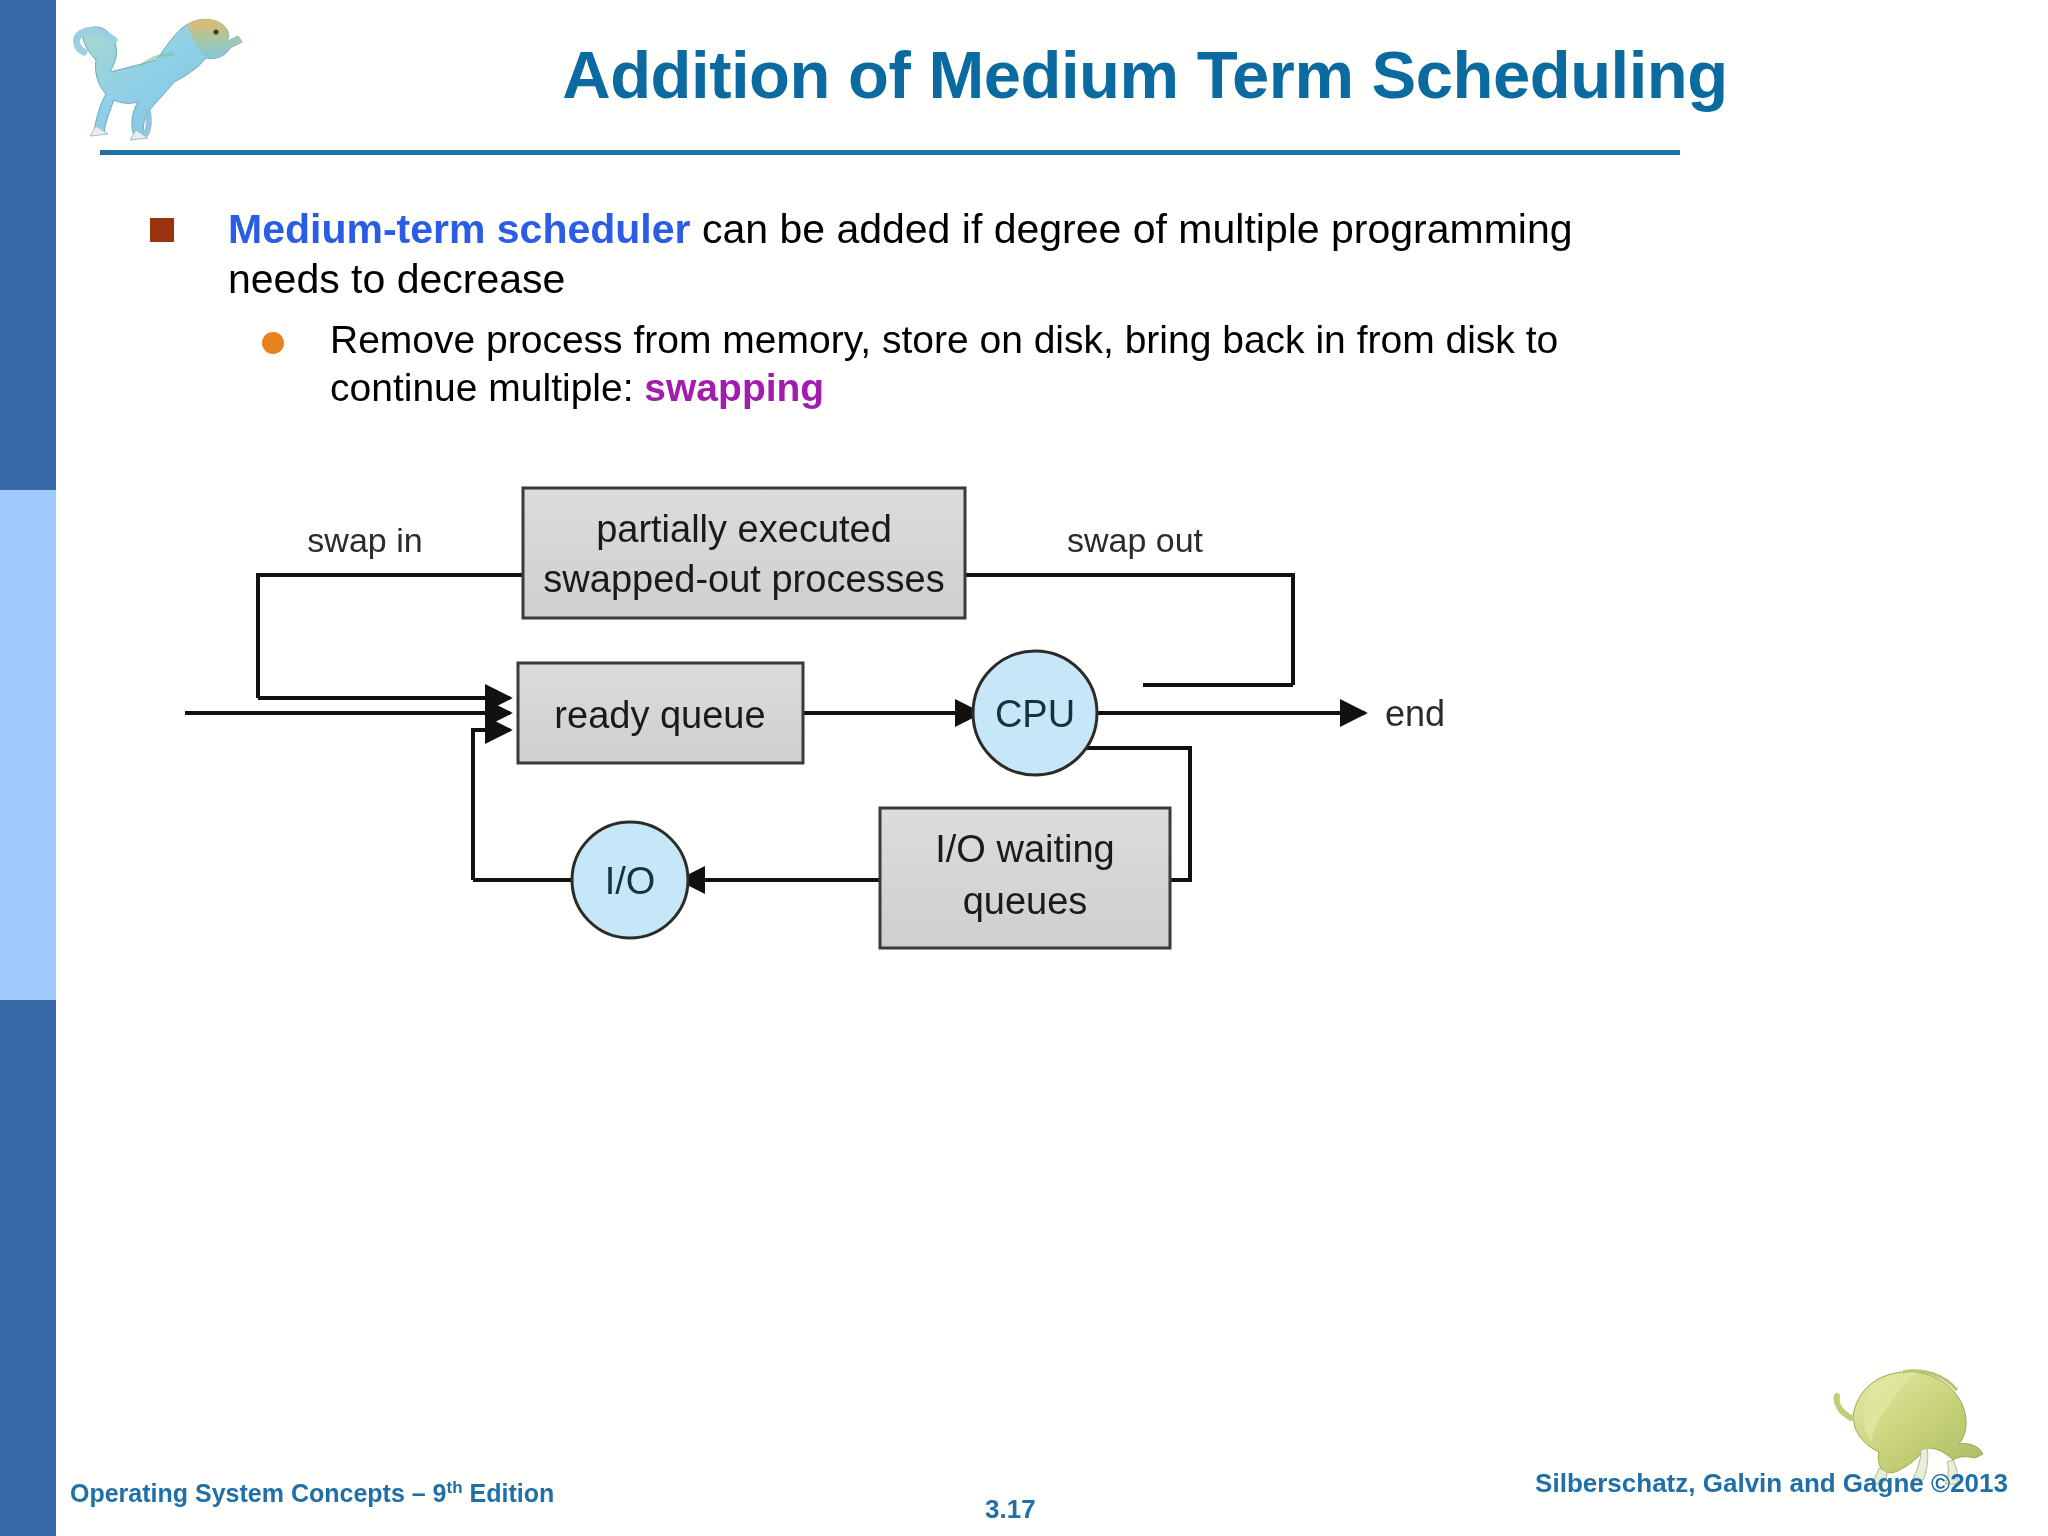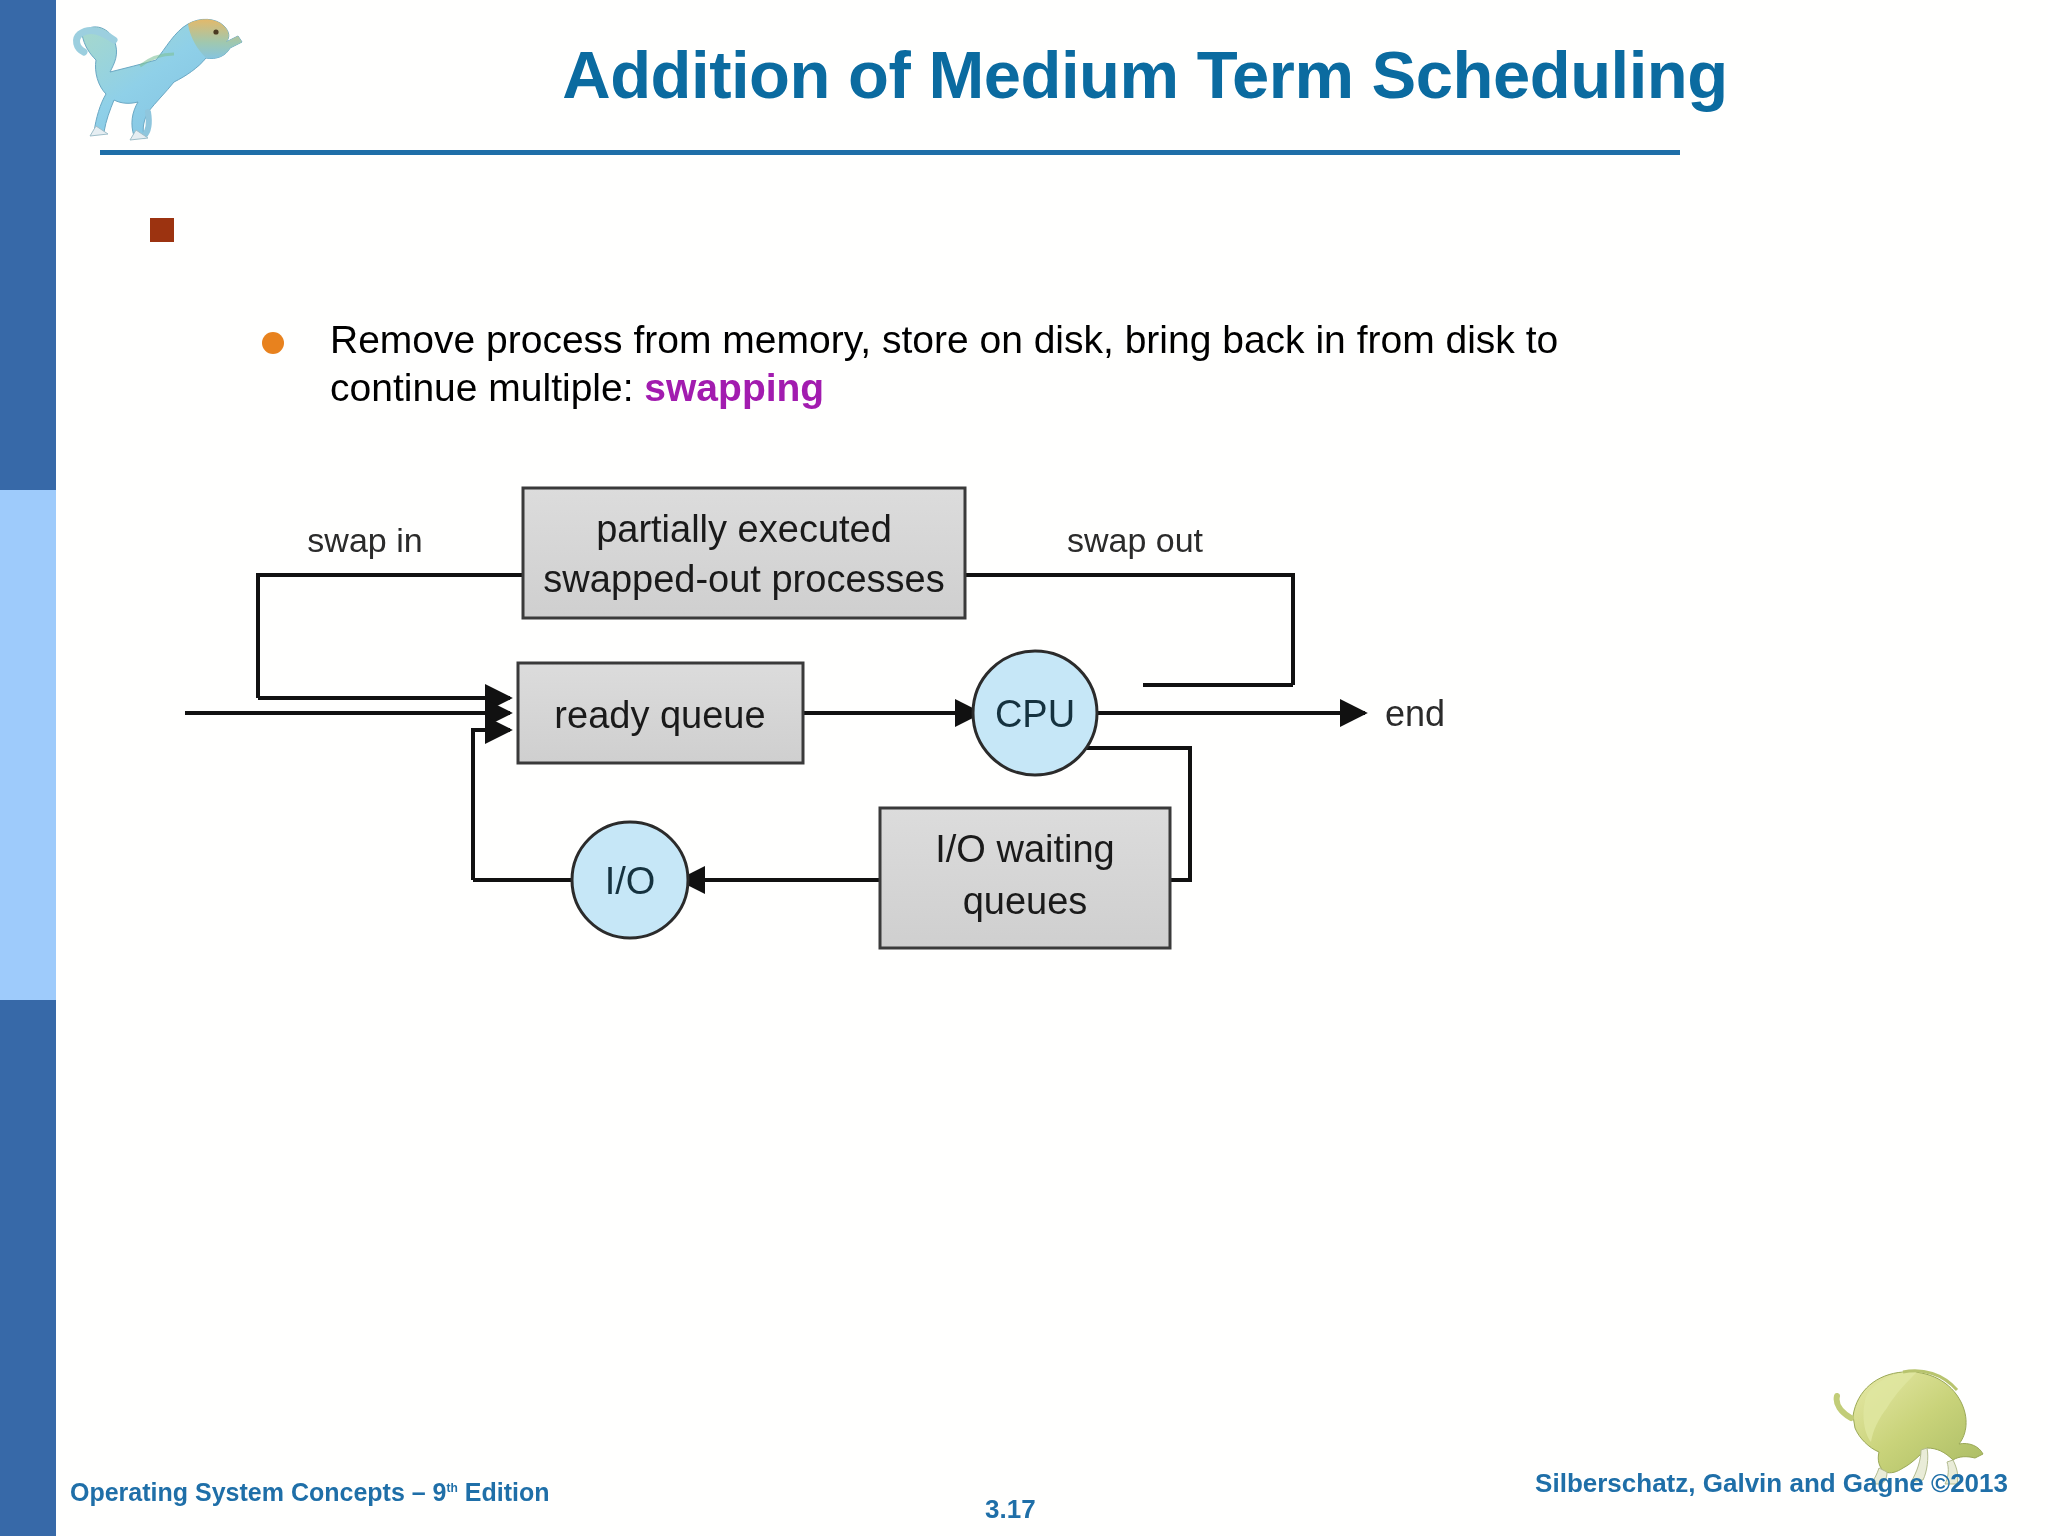--- a/index.html
+++ b/index.html
@@ -50,21 +50,21 @@
 
   
   .diagram{position:absolute;left:180px;top:470px;width:1700px;height:500px;}
   .diagram svg{display:block;}
 
   
   .footer-left{
     position:absolute;left:70px;top:1478px;
     font-size:25px;font-weight:bold;color:#1f6fa8;white-space:nowrap;
   }
-  .footer-left sup{font-size:12px;}
+  .footer-left sup{font-size:17px;}
   .footer-center{
     position:absolute;left:985px;top:1478px;
     font-size:26px;font-weight:bold;color:#1f6fa8;margin-top:16px;
   }
   .footer-right{
     position:absolute;right:40px;top:1468px;
     font-size:26px;font-weight:bold;color:#1f6fa8;white-space:nowrap;
   }
   .dino-bot{position:absolute;right:45px;top:1360px;width:170px;height:125px;}
 </style>
@@ -108,20 +108,21 @@
       <path d="M78,106 C80,118 78,126 74,130" fill="none" stroke="#8fc6dd" stroke-width="6" stroke-linecap="round"></path>
       <path d="M66,124 L78,132 L60,134 Z" fill="#e6eef2" stroke="#9fbec9" stroke-width="1"></path>
       <path d="M26,120 L38,128 L20,130 Z" fill="#e6eef2" stroke="#9fbec9" stroke-width="1"></path>
     </svg>
   </div>
 
   <div class="title">Addition of Medium Term Scheduling</div>
   <div class="title-rule"></div>
 
   <div class="b1-marker"></div>
+  <div class="b1-text"><span class="hl">Medium-term scheduler</span><span>  can be added if degree of multiple programming needs to decrease</span></div>
 
   <div class="b2-marker"></div>
   <div class="b2-text"><span>Remove process from memory, store on disk, bring back in from disk to continue multiple: </span><span class="hl">swapping</span></div>
 
   <div class="diagram">
     <svg viewBox="0 0 1700 500" width="1700" height="500">
       <defs>
         <marker id="arrow" viewBox="0 0 10 10" refX="9" refY="5" markerWidth="7" markerHeight="7" orient="auto-start-reverse">
           <path d="M 0 0 L 10 5 L 0 10 z" fill="#111111"></path>
         </marker>

